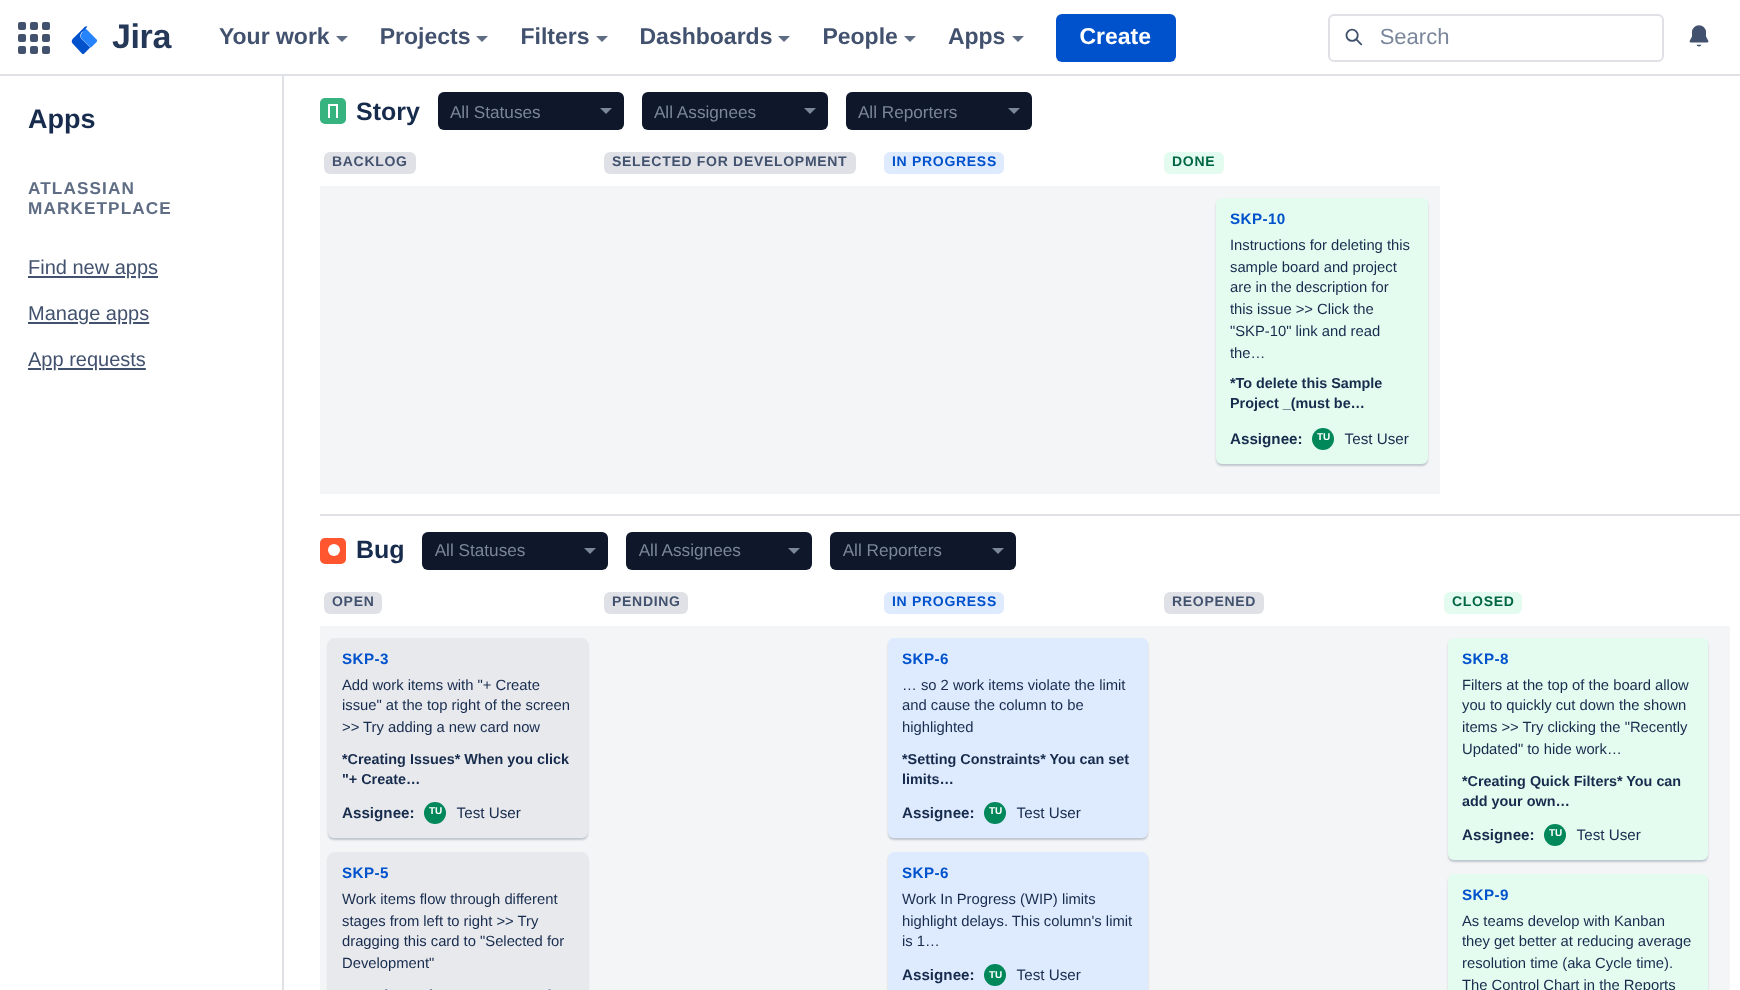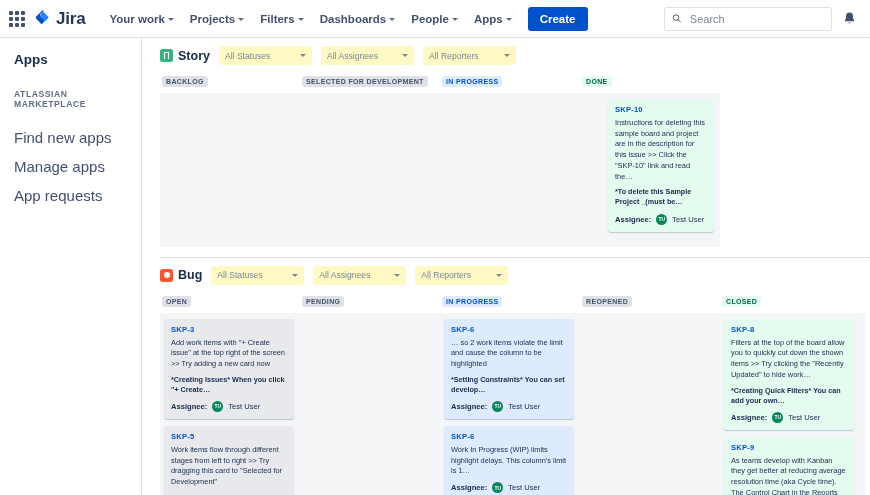--- a/index.html
+++ b/index.html
@@ -21,21 +21,21 @@
     background:#fff;
     padding:0 10px 0 8px;
     position:relative;
   }
   .appswitch{
     width:18px;height:18px;margin-right:8px;
     display:grid;grid-template-columns:repeat(3,1fr);grid-template-rows:repeat(3,1fr);
     gap:2px; padding:1px; cursor:pointer;
   }
   .appswitch i{background:#42526e;border-radius:1px;display:block;}
-  .brand{display:flex;align-items:flex-start;margin-right:16px;cursor:pointer;}
+  .brand{display:flex;align-items:flex-end;margin-right:16px;cursor:pointer;}
   .brand .logo{width:17px;height:17px;margin-right:5px;}
   .brand .name{
     font-size:17px;font-weight:600;color:#253858;letter-spacing:-0.2px;
   }
   .navitem{
     display:flex;align-items:center;gap:3px;
     font-size:11.5px;font-weight:600;color:#42526e;
     padding:5px 8px;border-radius:3px;cursor:pointer;white-space:nowrap;
   }
   .caret{
@@ -67,40 +67,40 @@
     padding:14px 0 0 0;
   }
   .sb-title{
     font-size:13.5px;font-weight:600;color:#172b4d;padding:0 14px;margin-bottom:22px;
   }
   .sb-section{
     font-size:8.6px;font-weight:700;letter-spacing:.55px;color:#5e6c84;
     padding:0 14px;margin-bottom:14px;text-transform:uppercase;
   }
   .sb-item{
-    font-size:15px;color:#42526e;padding:6px 14px;cursor:pointer;
+    font-size:10px;color:#42526e;padding:6px 14px;cursor:pointer;text-decoration:underline;
   }
 
   .board{
     flex:1;height:457px;overflow:hidden;background:#fff;position:relative;
   }
 
   
   .lane{padding:8px 0 0 18px;}
   .lane-divider{border-top:1px solid #dfe1e6;margin-top:10px;}
   .lane-head{display:flex;align-items:center;gap:9px;margin-bottom:9px;}
   .type-chip{display:flex;align-items:center;gap:5px;}
   .type-ico{width:13px;height:13px;border-radius:2.5px;display:flex;align-items:center;justify-content:center;}
   .type-ico.story{background:#36b37e;}
   .type-ico.bug{background:#ff5630;}
   .type-ico .glyph-story{width:5px;height:7px;border:1.4px solid #fff;border-bottom:none;}
   .type-ico .glyph-bug{width:6px;height:6px;border-radius:50%;background:#fff;}
   .type-name{font-size:12.5px;font-weight:700;color:#172b4d;}
   .filter-sel{
-    width:93px;height:19px;background:#fef9c3;border-radius:3px;
+    width:93px;height:19px;background:#0f172a;border-radius:3px;
     display:flex;align-items:center;justify-content:space-between;
     padding:0 6px;font-size:8.6px;color:#7a869a;cursor:pointer;
   }
   .filter-sel .caret2{
     width:0;height:0;border-left:3px solid transparent;border-right:3px solid transparent;
     border-top:3.4px solid #7a869a;
   }
 
   .cols{display:flex;}
   .col{width:140px;margin-right:0;}
@@ -336,21 +336,21 @@
           </div>
 
         </div>
 
         <div class="col-body"></div>
 
         <div class="col-body">
           <div class="card blue">
             <div class="card-key">SKP-6</div>
             <div class="card-summary">… so 2 work items violate the limit and cause the column to be highlighted</div>
-            <div class="card-sub">*Setting Constraints* You can set develop…</div>
+            <div class="card-sub">*Setting Constraints* You can set limits…</div>
             <div class="card-foot">
               <span class="assignee-label">Assignee:</span>
               <span class="avatar">TU</span>
               <span class="assignee-name">Test User</span>
             </div>
           </div>
           <div class="card blue">
             <div class="card-key">SKP-6</div>
             <div class="card-summary">Work In Progress (WIP) limits highlight delays. This column's limit is 1…</div>
             <div class="card-foot">

